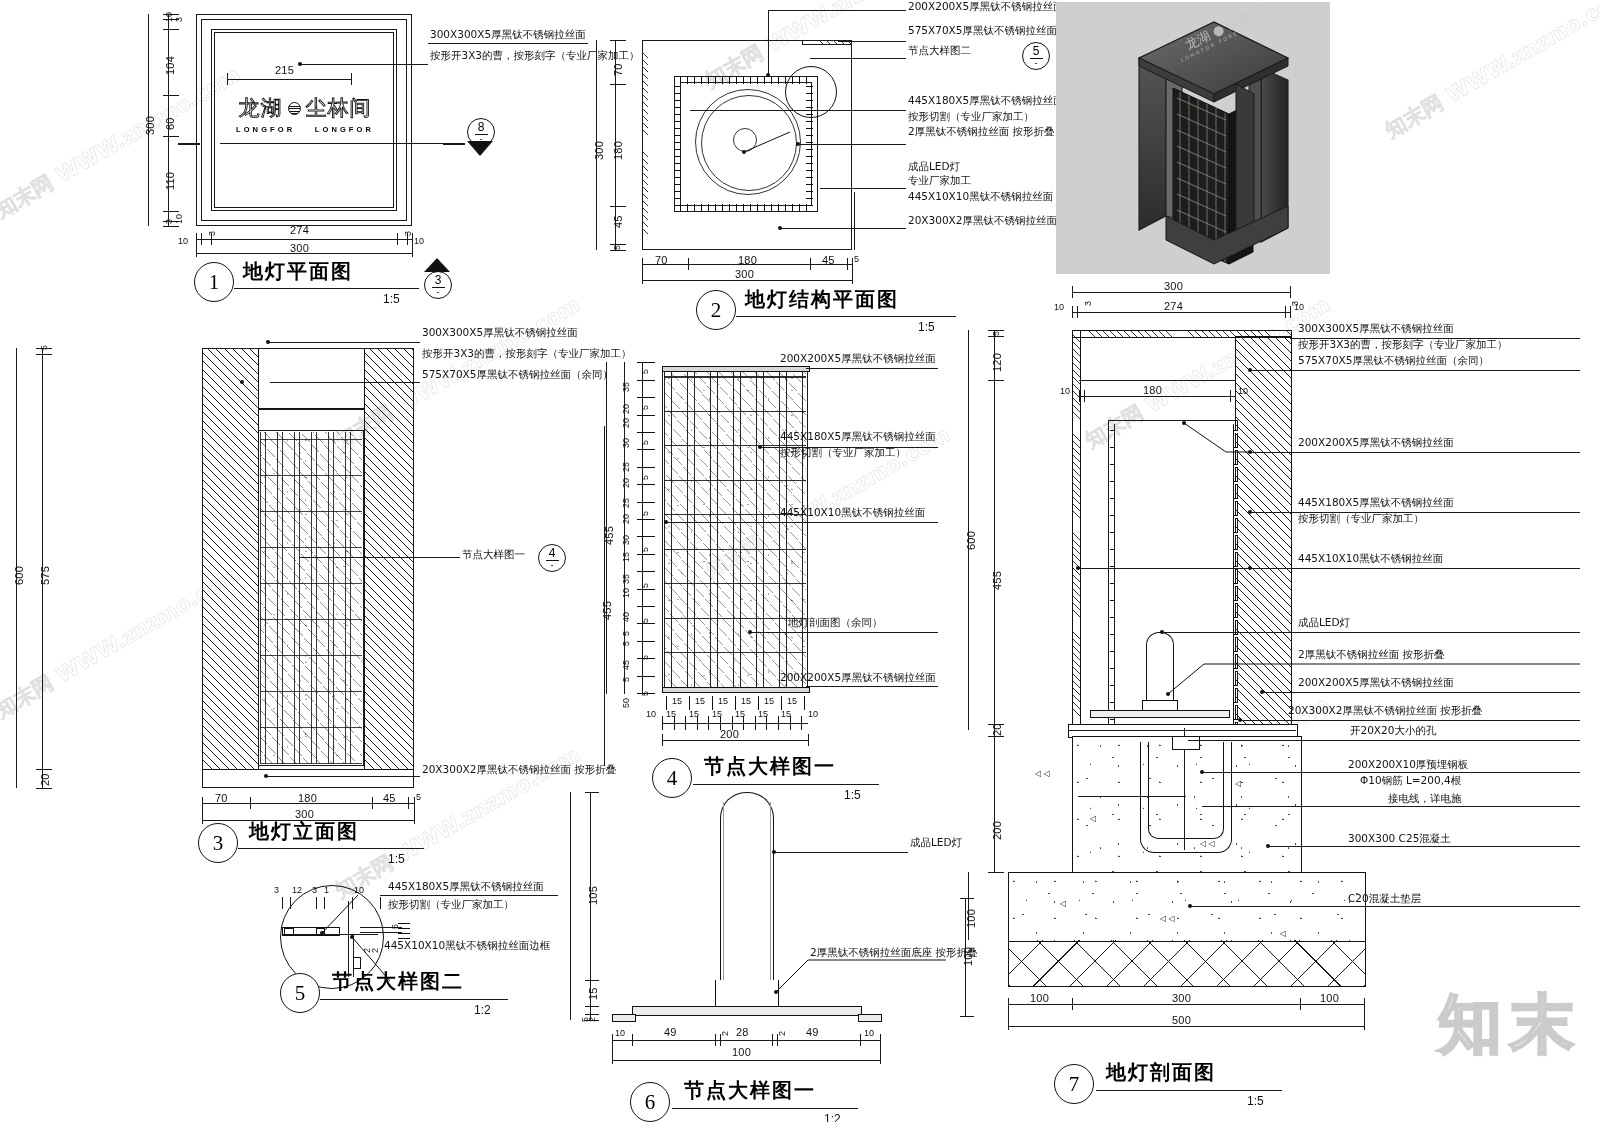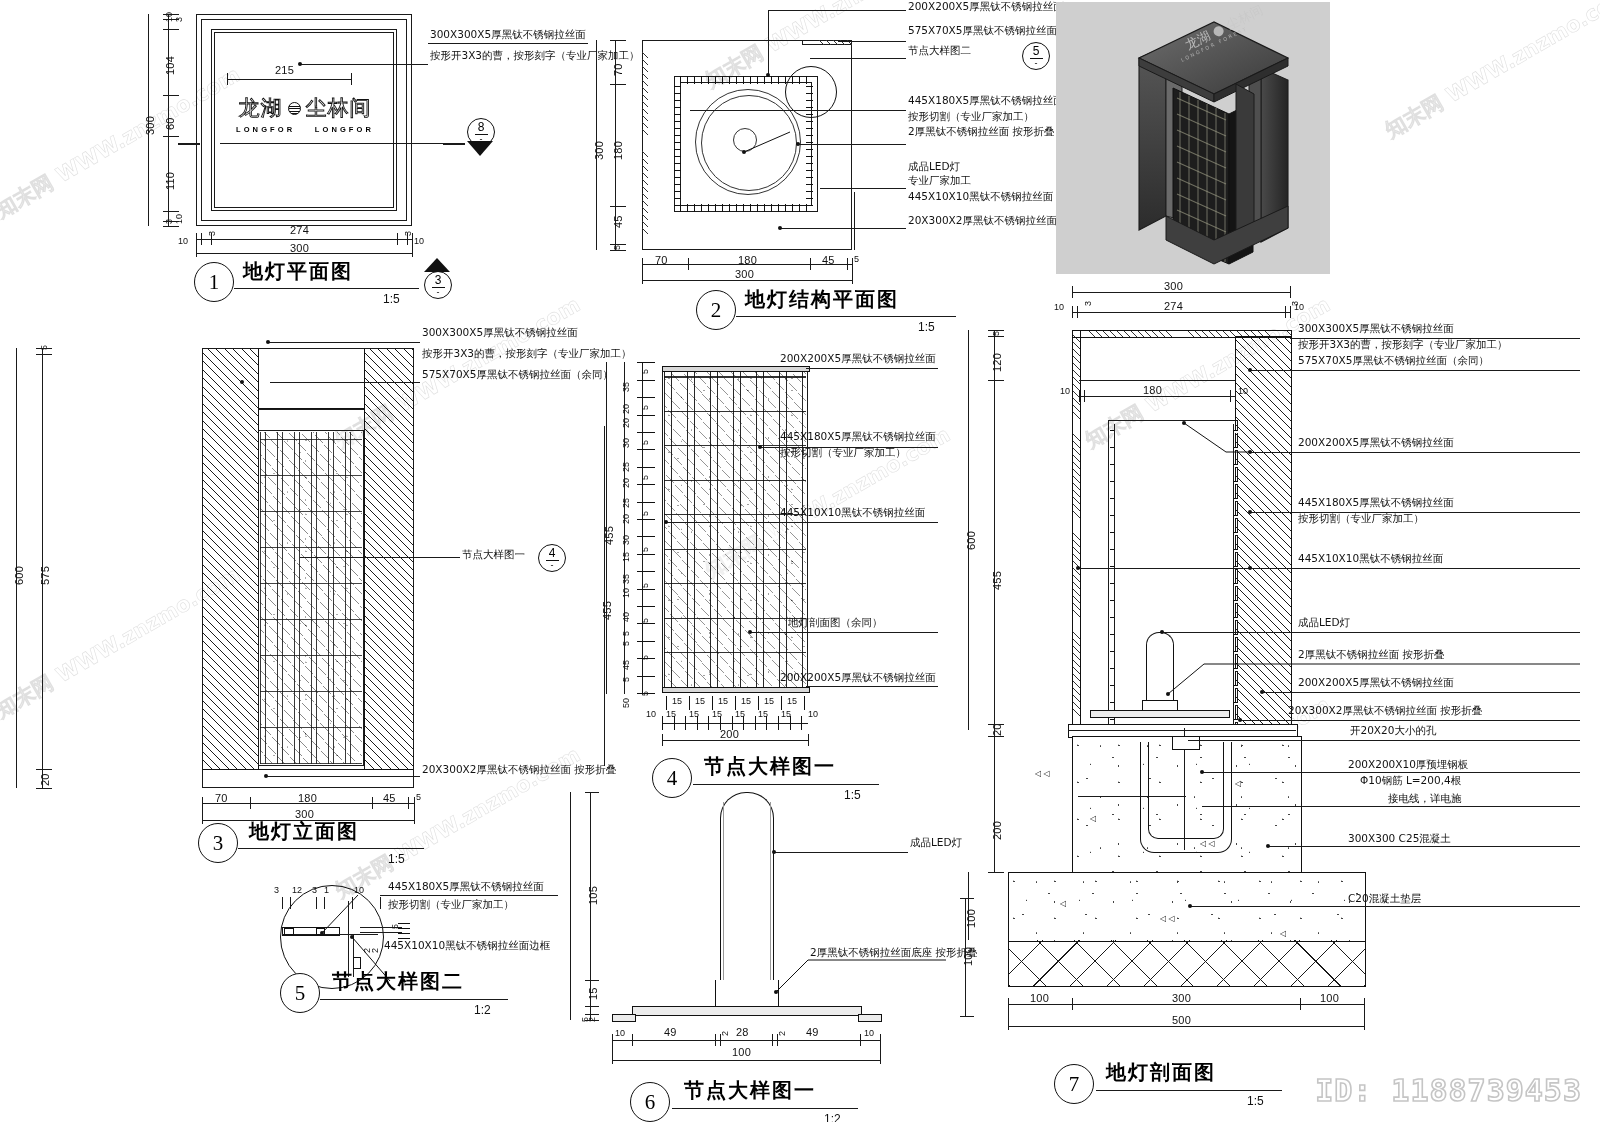--- a/index.html
+++ b/index.html
@@ -817,15 +817,15 @@
   </div>
 
   <div class="gravel abs" style="left:1035px;top:770px;">◁ ◁</div>
   <div class="gravel abs" style="left:1090px;top:815px;">◁</div>
   <div class="gravel abs" style="left:1235px;top:780px;">◁</div>
   <div class="gravel abs" style="left:1200px;top:840px;">◁ ◁</div>
   <div class="gravel abs" style="left:1060px;top:900px;">◁</div>
   <div class="gravel abs" style="left:1160px;top:915px;">◁ ◁</div>
   <div class="gravel abs" style="left:1280px;top:930px;">◁</div>
 
-  <div id="wm-id">ID: 1188739453</div>
+  <div id="wm-logo">知末</div>
 
 </div>
 
 </body></html>

